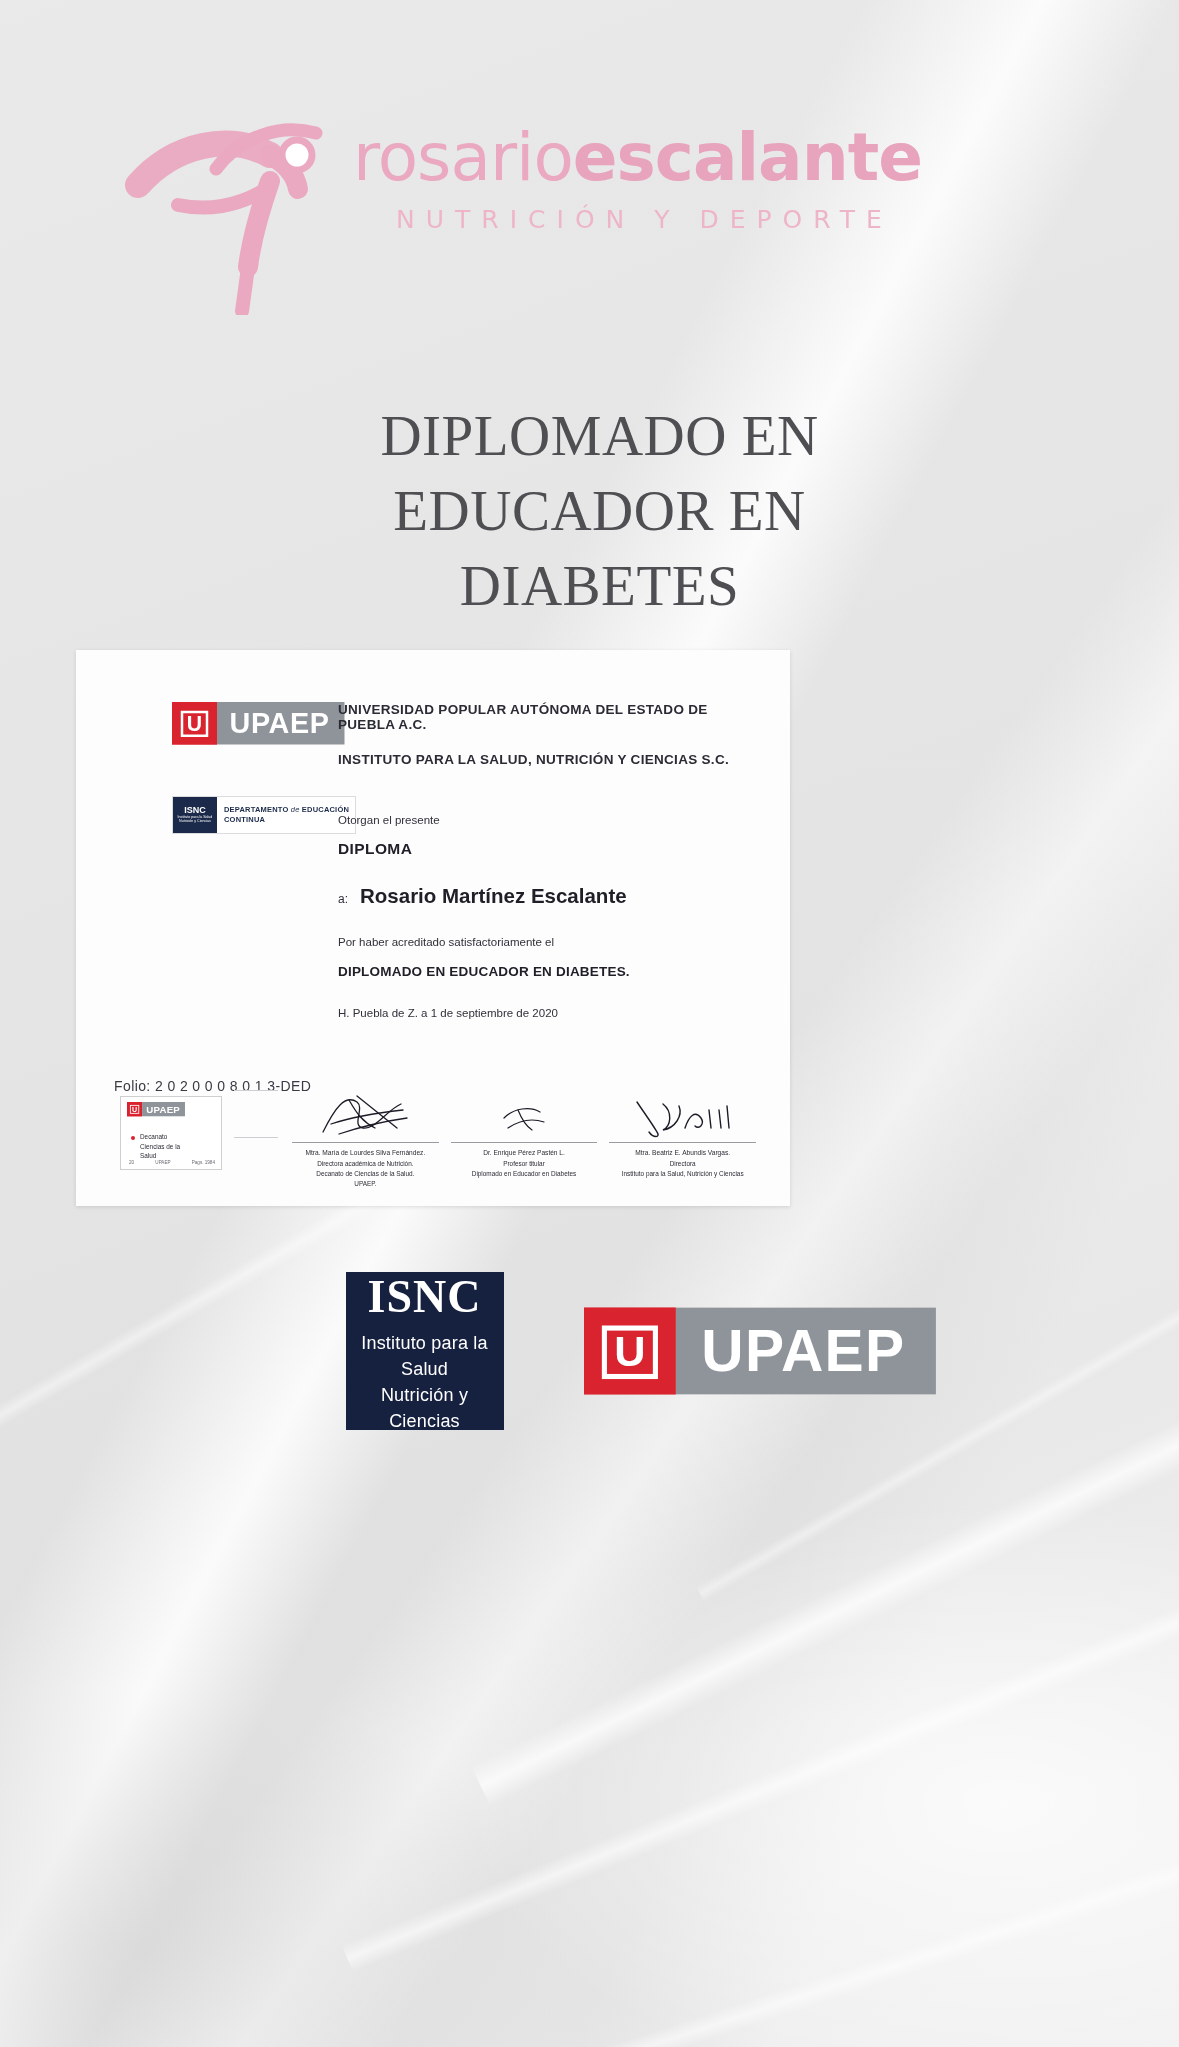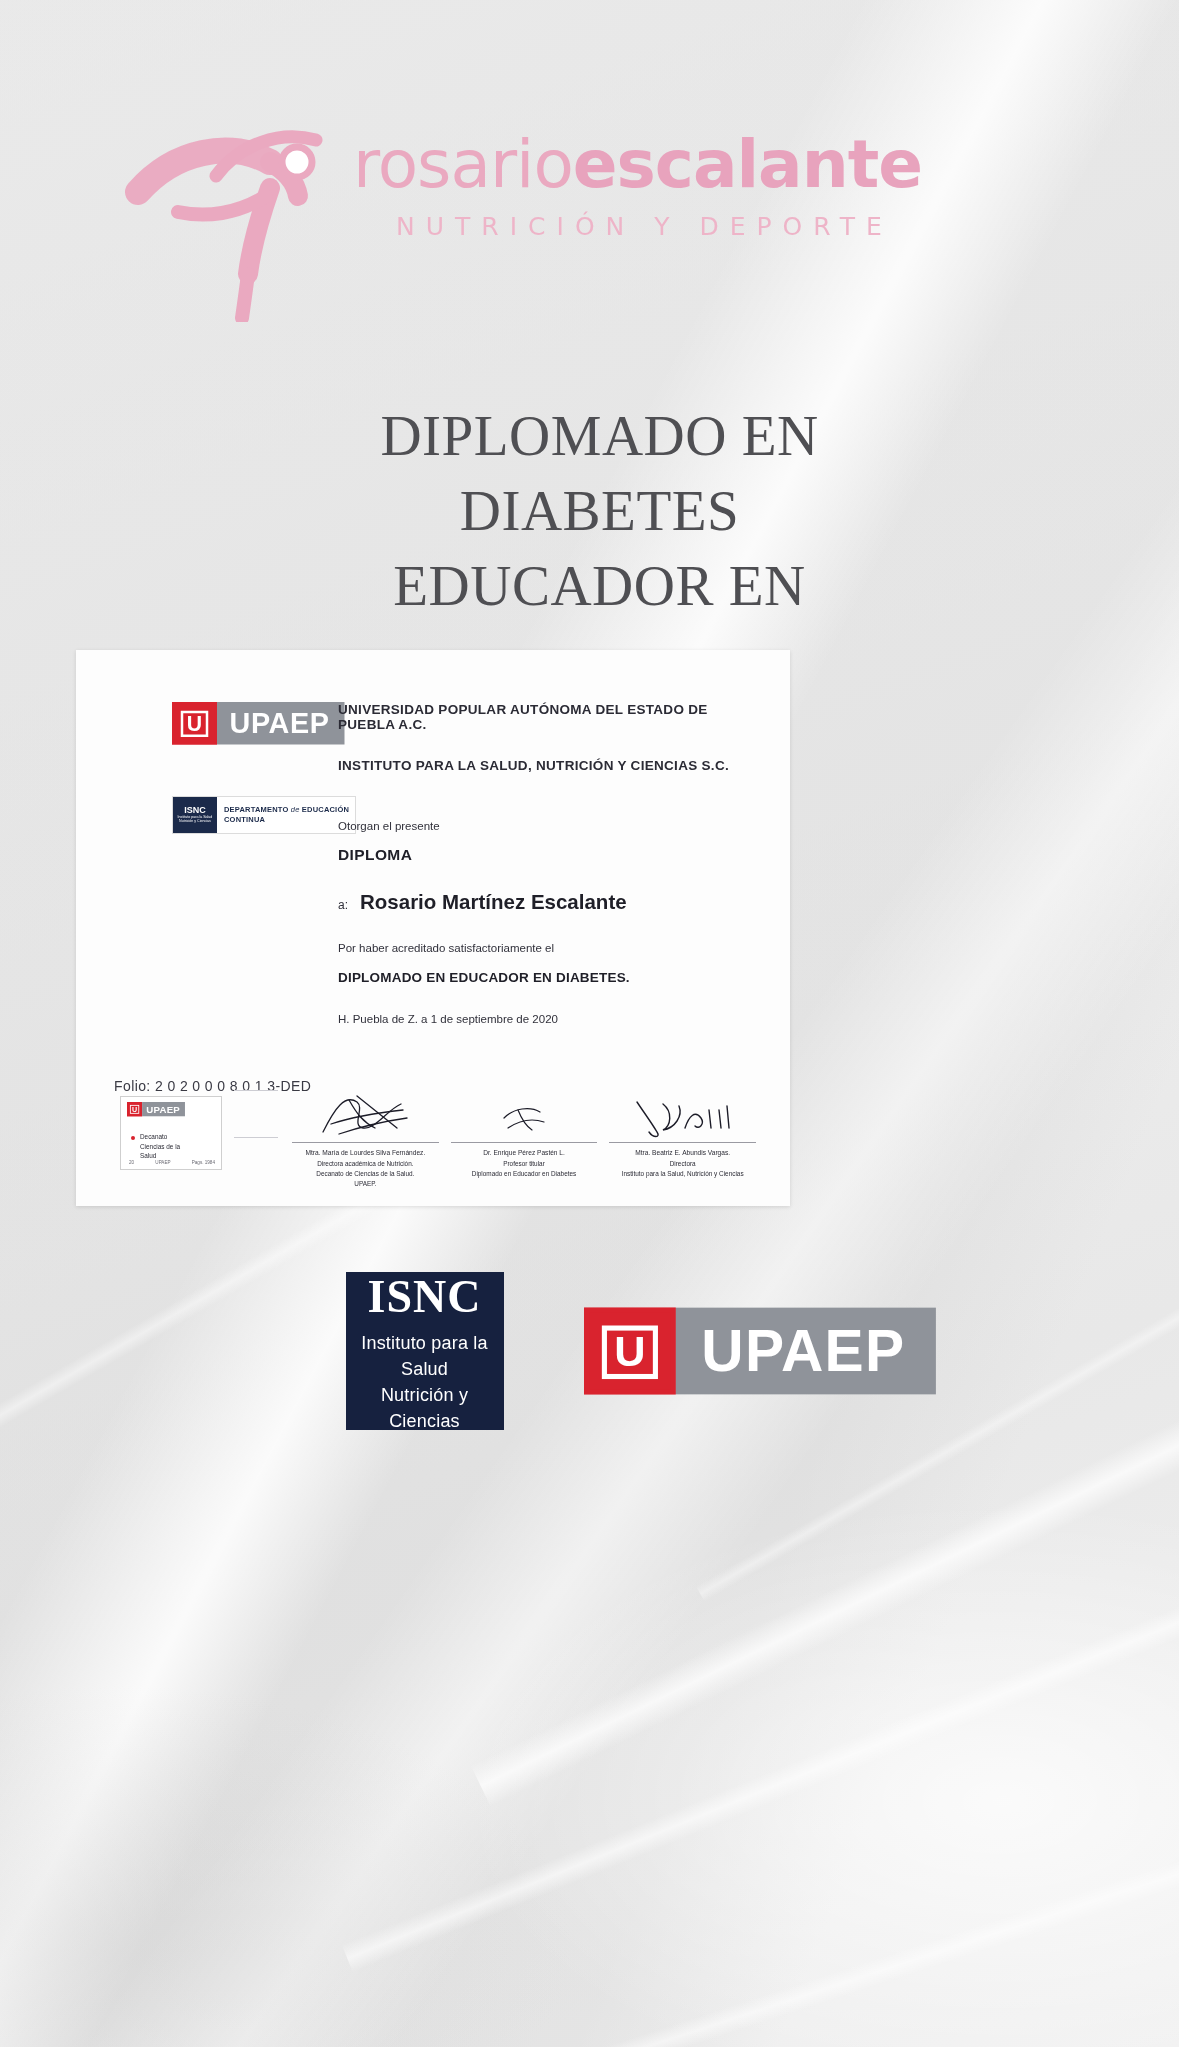--- a/index.html
+++ b/index.html
@@ -40,21 +40,21 @@
   .s2 { left: 300px; top: 1700px; width: 1300px; height: 30px; transform: rotate(-22deg); opacity: .65; }
   .s3 { left: 520px; top: 1880px; width: 1200px; height: 26px; transform: rotate(-18deg); opacity: .6; }
   .s4 { left: -200px; top: 1260px; width: 900px; height: 22px; transform: rotate(-30deg); opacity: .5; }
   .s5 { left: 640px; top: 1360px; width: 900px; height: 18px; transform: rotate(-30deg); opacity: .45; }
 
   .page { position: relative; width: 100%; height: 100%; }
 
   
   .brand {
     position: absolute;
-    top: 132px;
+    top: 125px;
     left: 0; right: 0;
     display: flex;
     flex-direction: column;
     align-items: center;
   }
   .brand-row {
     position: relative;
     display: flex;
     align-items: flex-end;
     justify-content: center;
@@ -192,21 +192,21 @@
   .isnc-small .txt em { font-style: italic; font-weight: 400; text-align: center; }
 
   .cert-body { position: absolute; left: 262px; top: 52px; right: 30px; }
   .cert-line1 {
     font-size: 13.5px;
     font-weight: 700;
     color: #2b2b35;
     letter-spacing: .3px;
   }
   .cert-line2 {
-    margin-top: 26px;
+    margin-top: 20px;
     font-size: 13.5px;
     font-weight: 700;
     color: #2b2b35;
     letter-spacing: .3px;
   }
   .cert-otorgan { margin-top: 47px; font-size: 11.5px; color: #30303a; }
   .cert-diploma { margin-top: 14px; font-size: 15.5px; font-weight: 700; color: #1f1f28; letter-spacing: .4px; }
   .cert-name-row { margin-top: 26px; display: flex; align-items: baseline; gap: 12px; }
   .cert-a { font-size: 12px; color: #30303a; }
   .cert-name { font-size: 20.5px; font-weight: 700; color: #1f1f28; }
@@ -356,22 +356,22 @@
       </div>
       <div class="brand-word">
         <span class="light">rosario</span><b>escalante</b>
       </div>
     </div>
     <div class="brand-sub">NUTRICIÓN Y DEPORTE</div>
   </div>
 
   <div class="title">
     <div>DIPLOMADO EN</div>
+    <div>EDUCADOR EN</div>
     <div>DIABETES</div>
-    <div>EDUCADOR EN</div>
   </div>
 
   <div class="cert">
     <div class="cert-inner">
 
       <div class="cert-logo-upaep">
         <div class="upaep">
           <div class="u">
               <i>U</i>
             </div>

